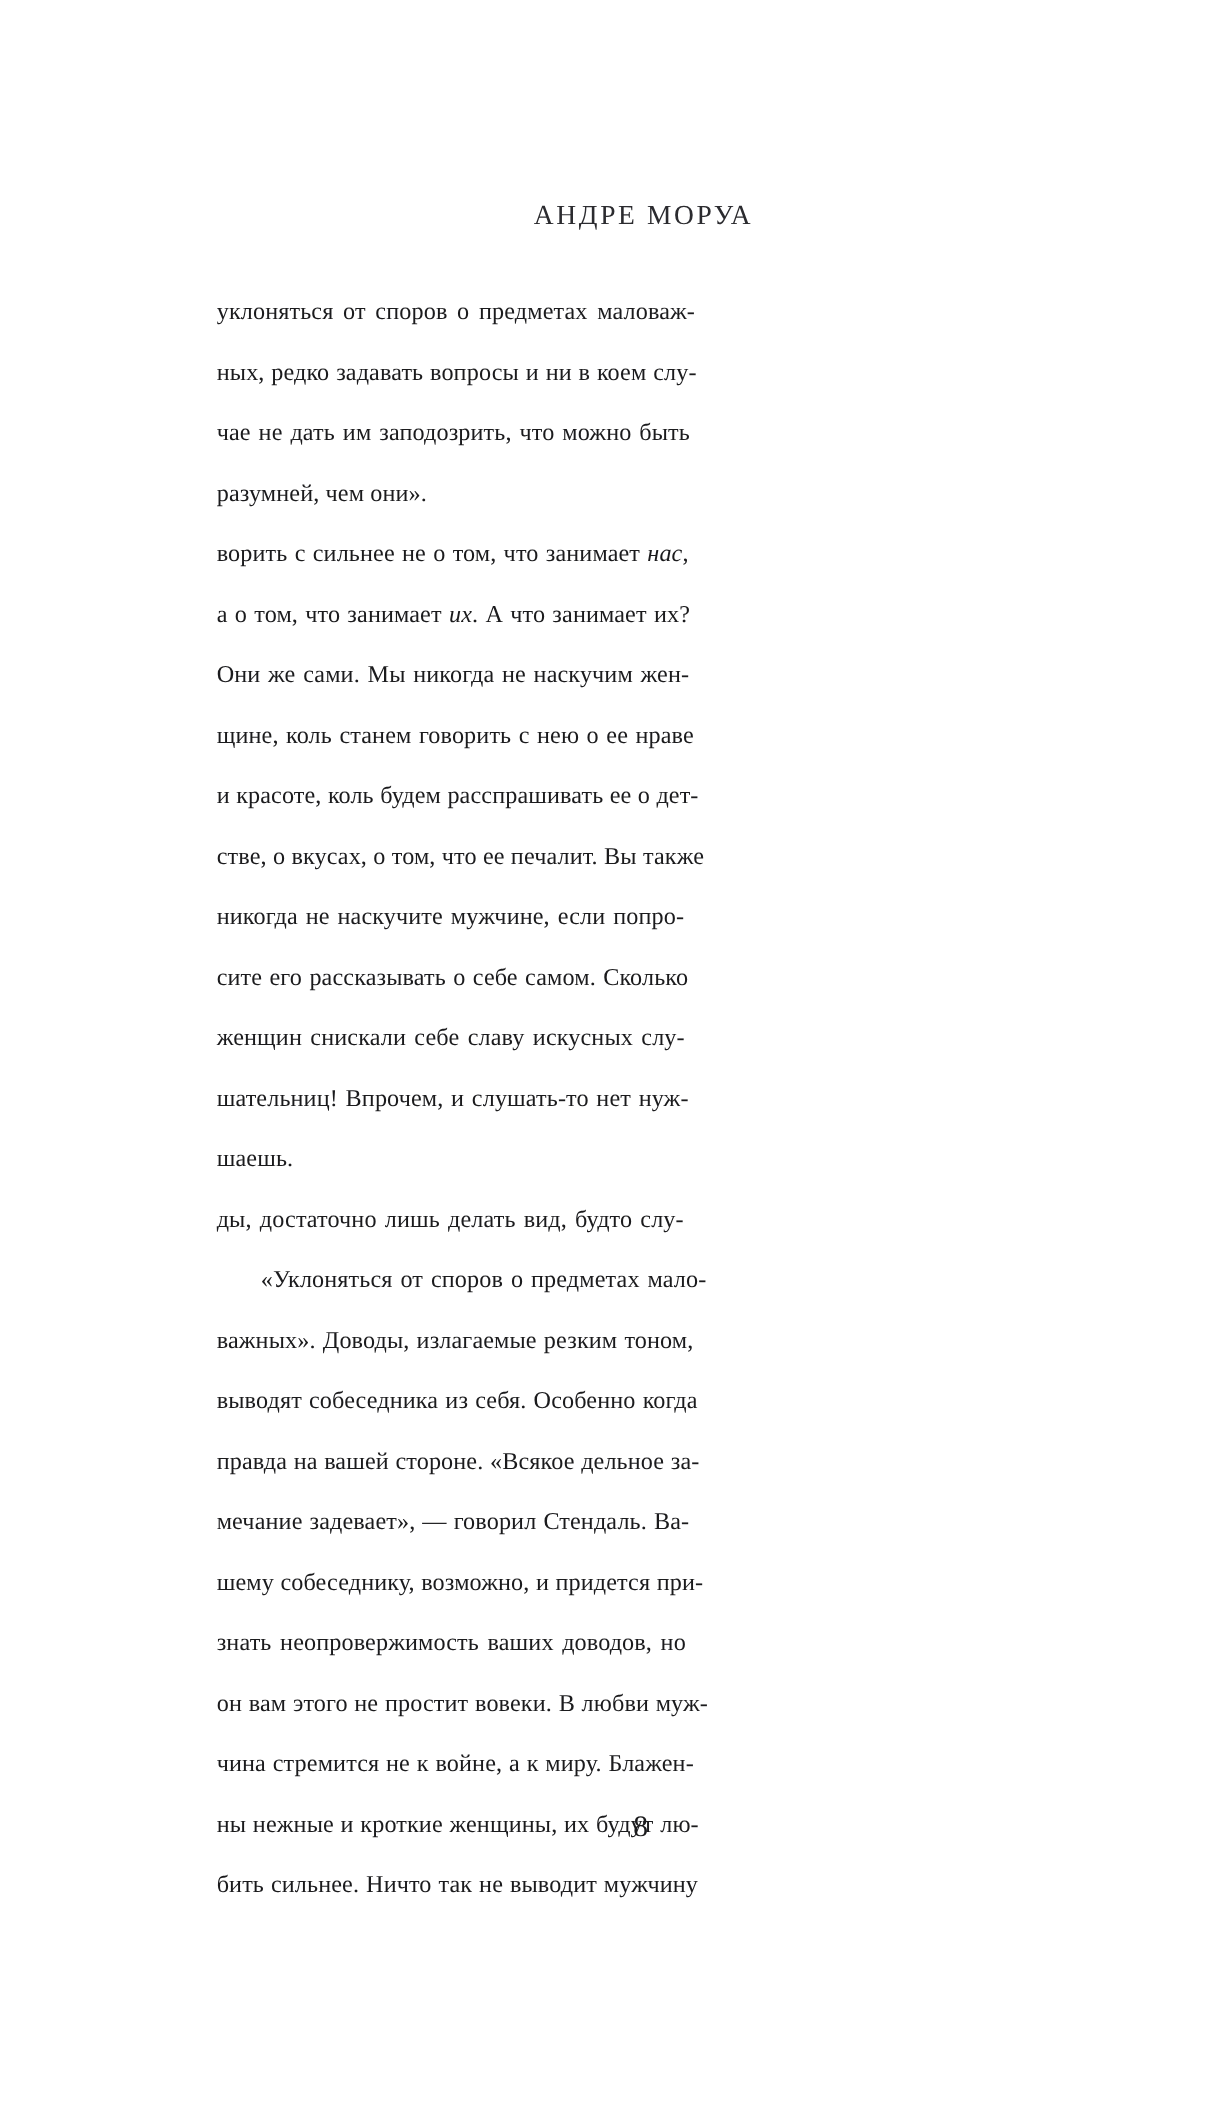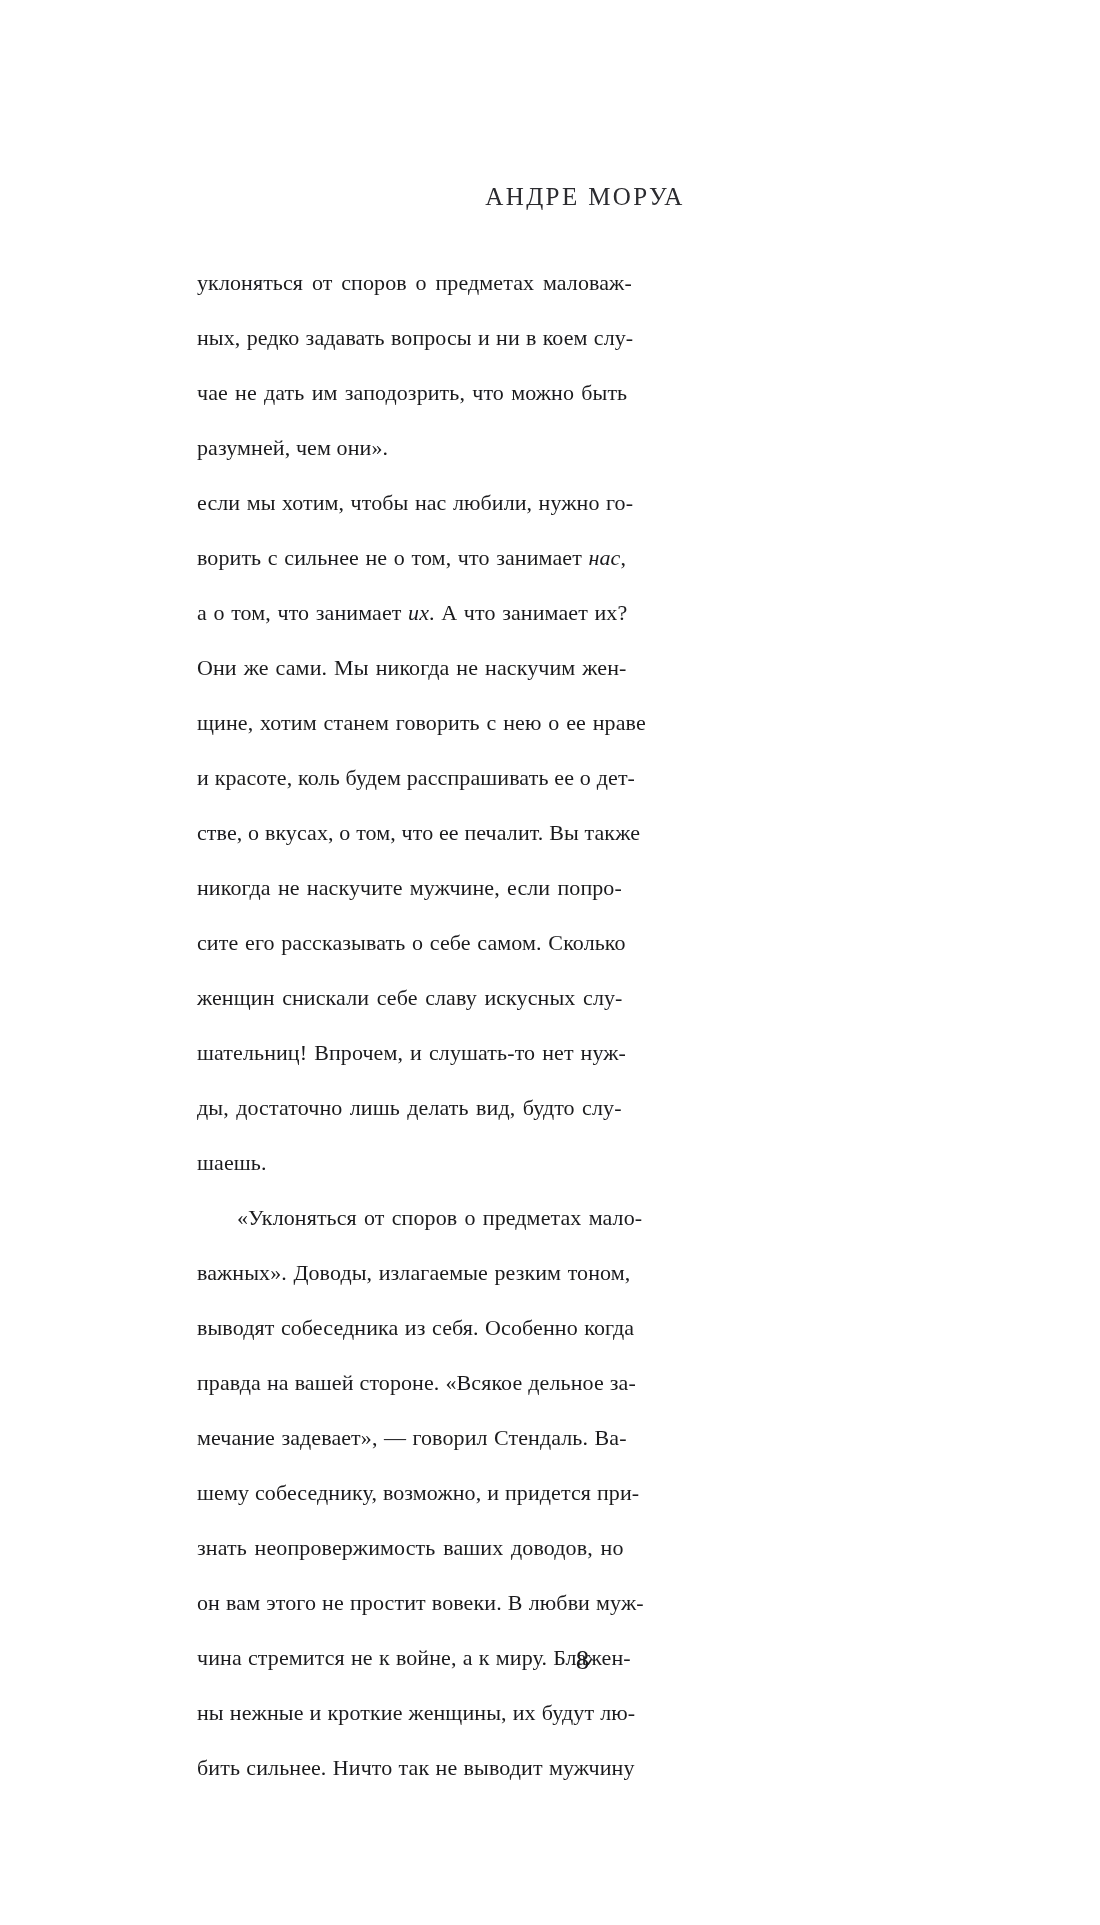--- a/index.html
+++ b/index.html
@@ -82,33 +82,32 @@
 
 <div class="page">
 
   <div class="running-head">АНДРЕ МОРУА</div>
 
   <div class="text-block">
       <div class="line" style="word-spacing: 3.2px;">уклоняться от споров о предметах маловаж-</div>
       <div class="line" style="word-spacing: 0.6px;">ных, редко задавать вопросы и ни в коем слу-</div>
       <div class="line" style="word-spacing: 1.6px;">чае не дать им заподозрить, что можно быть</div>
       <div class="line">разумней, чем они».</div>
-      <div class="line" style="word-spacing: 0.8px;">если мы хотим, чтобы нас любили, нужно го-</div>
       <div class="line" style="word-spacing: 1px;"><span class="w">ворить с сильнее не о том, что занимает </span><span class="w ital">нас</span><span class="w">,</span></div>
       <div class="line" style="word-spacing: 1px;"><span class="w">а о том, что занимает </span><span class="w ital">их</span><span class="w">. А что занимает их?</span></div>
       <div class="line" style="word-spacing: 1.4px;">Они же сами. Мы никогда не наскучим жен-</div>
-      <div class="line" style="word-spacing: 1.2px;">щине, хотим станем говорить с нею о ее нраве</div>
+      <div class="line" style="word-spacing: 1.2px;">щине, коль станем говорить с нею о ее нраве</div>
       <div class="line" style="word-spacing: 0.2px;">и красоте, коль будем расспрашивать ее о дет-</div>
       <div class="line" style="word-spacing: 0.1px;">стве, о вкусах, о том, что ее печалит. Вы также</div>
       <div class="line" style="word-spacing: 1.6px;">никогда не наскучите мужчине, если попро-</div>
       <div class="line" style="word-spacing: 1.1px;">сите его рассказывать о себе самом. Сколько</div>
       <div class="line" style="word-spacing: 2px;">женщин снискали себе славу искусных слу-</div>
       <div class="line" style="word-spacing: 1.4px;">шательниц! Впрочем, и слушать-то нет нуж-</div>
+      <div class="line">шаешь.</div>
       <div class="line" style="word-spacing: 1.8px;">ды, достаточно лишь делать вид, будто слу-</div>
-      <div class="line">шаешь.</div>
       <div class="line indent" style="word-spacing: 1.6px;">«Уклоняться от споров о предметах мало-</div>
       <div class="line" style="word-spacing: 0.9px;">важных». Доводы, излагаемые резким тоном,</div>
       <div class="line" style="word-spacing: 0.9px;">выводят собеседника из себя. Особенно когда</div>
       <div class="line" style="word-spacing: 0.4px;">правда на вашей стороне. «Всякое дельное за-</div>
       <div class="line" style="word-spacing: 0.8px;">мечание задевает», — говорил Стендаль. Ва-</div>
       <div class="line" style="word-spacing: 0.3px;">шему собеседнику, возможно, и придется при-</div>
       <div class="line" style="word-spacing: 2.2px;">знать неопровержимость ваших доводов, но</div>
       <div class="line" style="word-spacing: 0.5px;">он вам этого не простит вовеки. В любви муж-</div>
       <div class="line" style="word-spacing: 0.6px;">чина стремится не к войне, а к миру. Блажен-</div>
       <div class="line" style="word-spacing: 0.5px;">ны нежные и кроткие женщины, их будут лю-</div>

